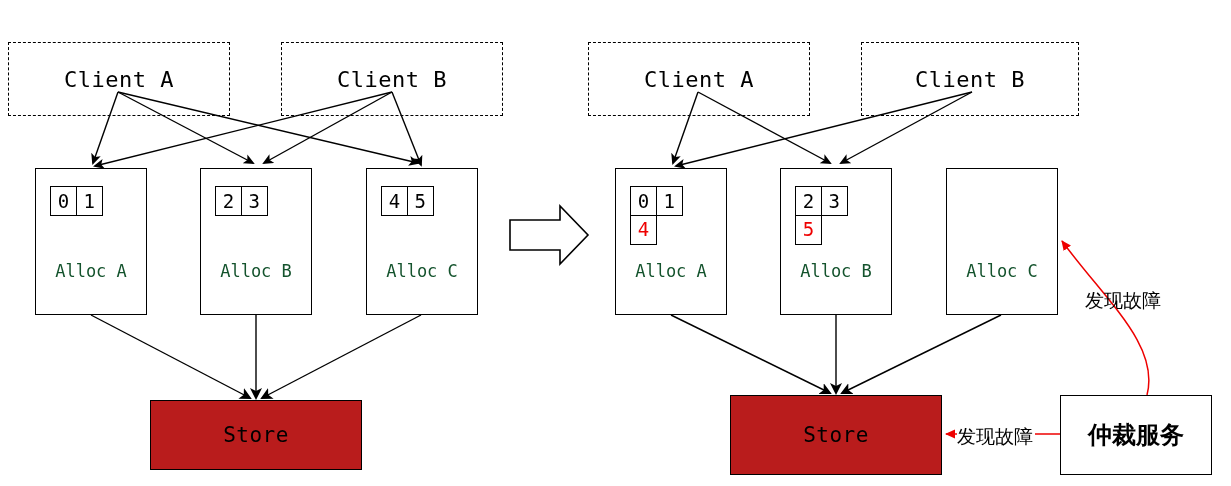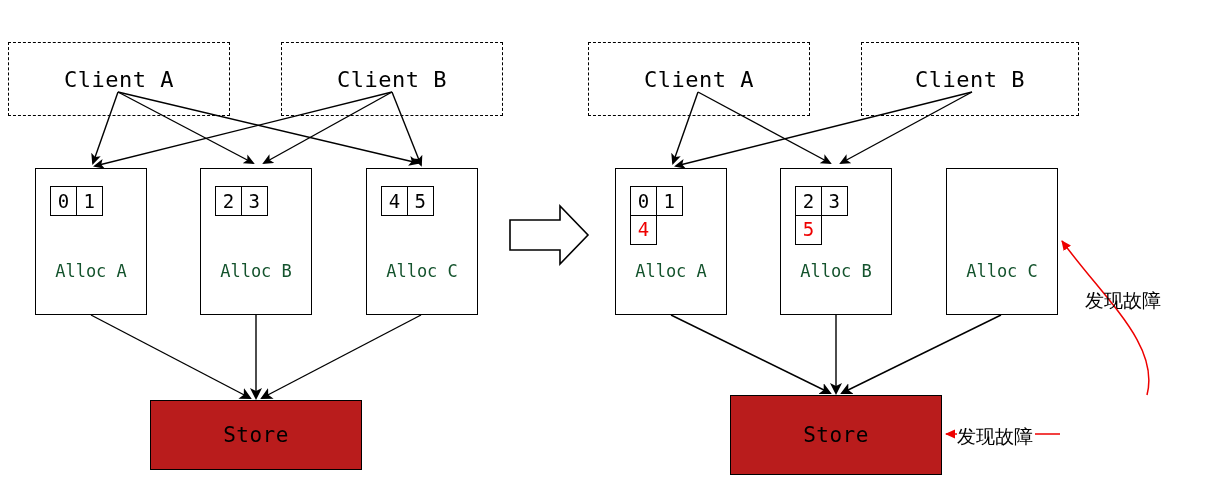--- a/index.html
+++ b/index.html
@@ -237,18 +237,21 @@
   </div>
 
   <div class="alloc-box" style="left:946px; top:168px; width:112px; height:147px;">
     <div class="alloc-name" style="top:92px;">Alloc C</div>
   </div>
 
   <div class="store-box" style="left:730px; top:395px; width:212px; height:80px;">
     <span class="store-label">Store</span>
   </div>
 
+  <div class="arb-box" style="left:1060px; top:395px; width:152px; height:80px;">
+    <span class="arb-label">仲裁服务</span>
+  </div>
 
   <div class="cn-annot" style="left:1085px; top:288px;">发现故障</div>
 
   <div class="cn-annot" style="left:957px; top:424px;">发现故障</div>
 
 </div>
 
 </body></html>

